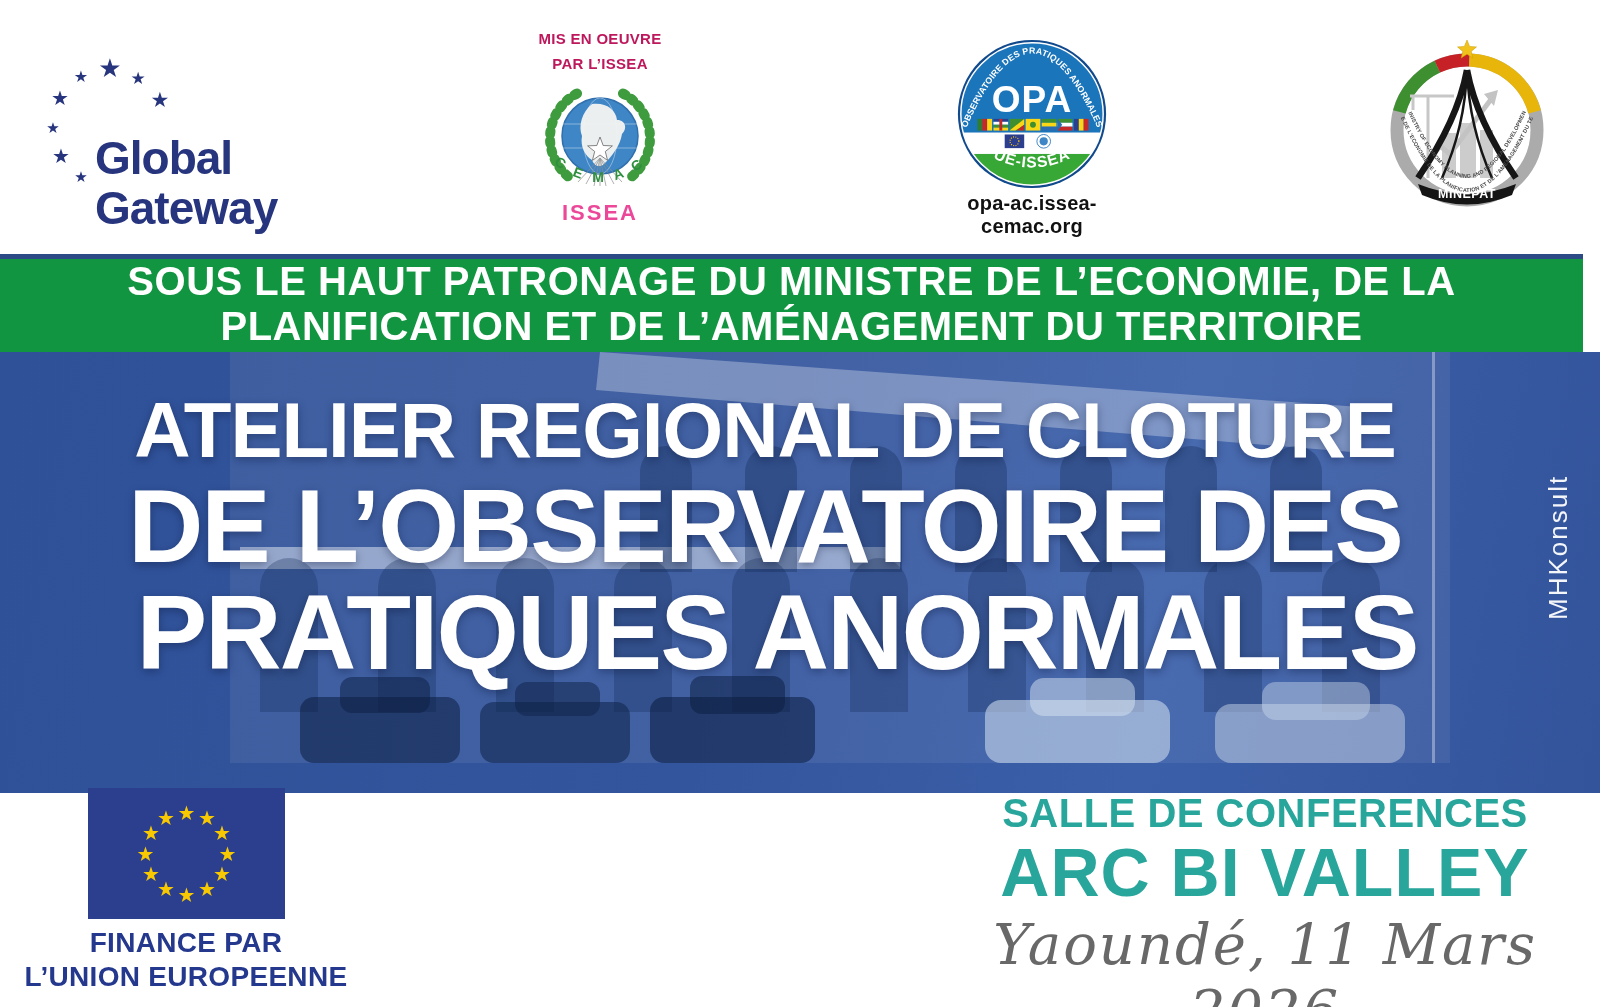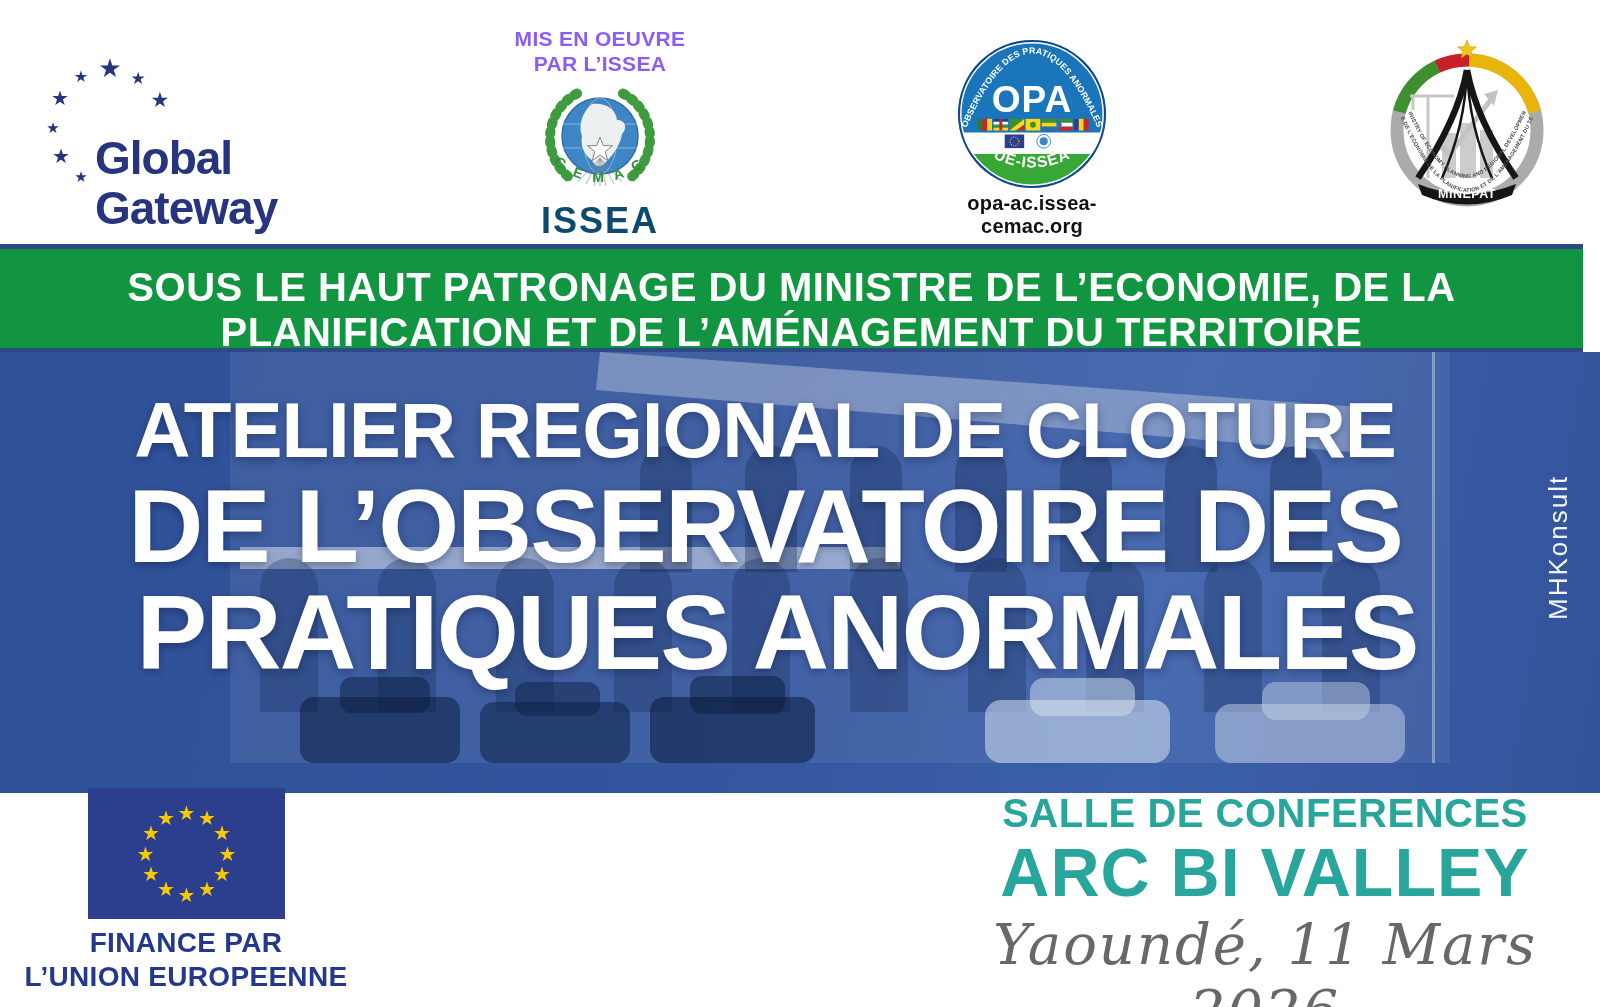--- a/index.html
+++ b/index.html
@@ -6,30 +6,30 @@
   #poster{
     position:relative;width:1600px;height:1007px;background:#ffffff;
     overflow:hidden;font-family:"Liberation Sans",sans-serif;
   }
   .abs{position:absolute;}
   
   .gg-star{position:absolute;color:#27357E;transform:translate(-50%,-50%);line-height:1;}
   .gg-text{position:absolute;left:55px;top:42px;color:#27357E;font-weight:bold;
     font-size:46px;line-height:50px;letter-spacing:-1px;margin-top:36px;}
   .issea-box{position:absolute;left:478px;top:26px;width:244px;text-align:center;}
-  .issea-caption{color:#8b5cf6;font-weight:bold;font-size:21px;line-height:25px;letter-spacing:.3px;}
-  .issea-name{color:#0c4a6e;font-weight:bold;font-size:36px;letter-spacing:2px;margin-top:-4px;}
+  .issea-caption{color:#be185d;font-weight:bold;font-size:15px;line-height:25px;letter-spacing:.3px;}
+  .issea-name{color:#ec4899;font-weight:bold;font-size:22px;letter-spacing:2px;margin-top:-4px;}
   .opa-box{position:absolute;left:928px;top:36px;width:208px;text-align:center;}
   .opa-url{color:#111;font-weight:bold;font-size:20px;letter-spacing:.2px;}
   
   .banner{
-    position:absolute;left:0;top:244px;width:1583px;height:110px;box-sizing:border-box;
+    position:absolute;left:0;top:254px;width:1583px;height:110px;box-sizing:border-box;
     background:#119540;border-top:5px solid #2C4A86;border-bottom:6px solid #2C4A86;
     text-align:center;color:#fff;font-weight:800;font-size:40px;line-height:45px;
-    padding-top:16px;letter-spacing:.5px;
+    padding-top:0;letter-spacing:.5px;
   }
   
   .hero{
     position:absolute;left:0;top:352px;width:1600px;height:441px;
     background:linear-gradient(100deg,#2F5198 0%,#33559D 45%,#3B5FA9 72%,#33549B 100%);
   }
   .hero-title{position:absolute;left:0;top:34px;width:1530px;text-align:center;color:#fff;
     font-weight:800;text-shadow:0 3px 8px rgba(5,15,45,.35);}
   .t1{display:block;font-size:78px;line-height:88px;letter-spacing:-1px;}
   .t2{display:block;font-size:104px;line-height:104px;letter-spacing:-2px;}

